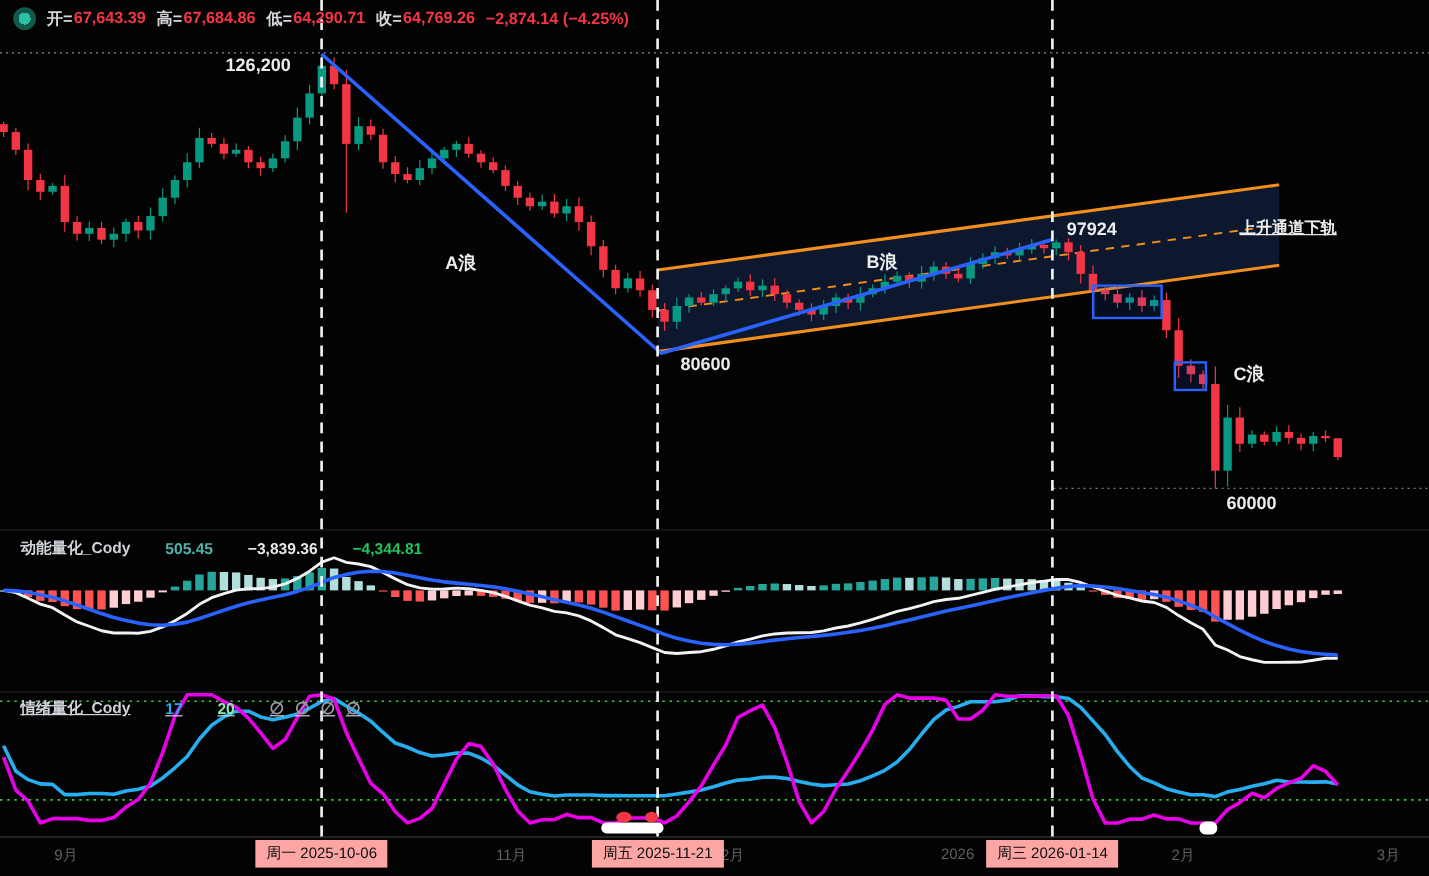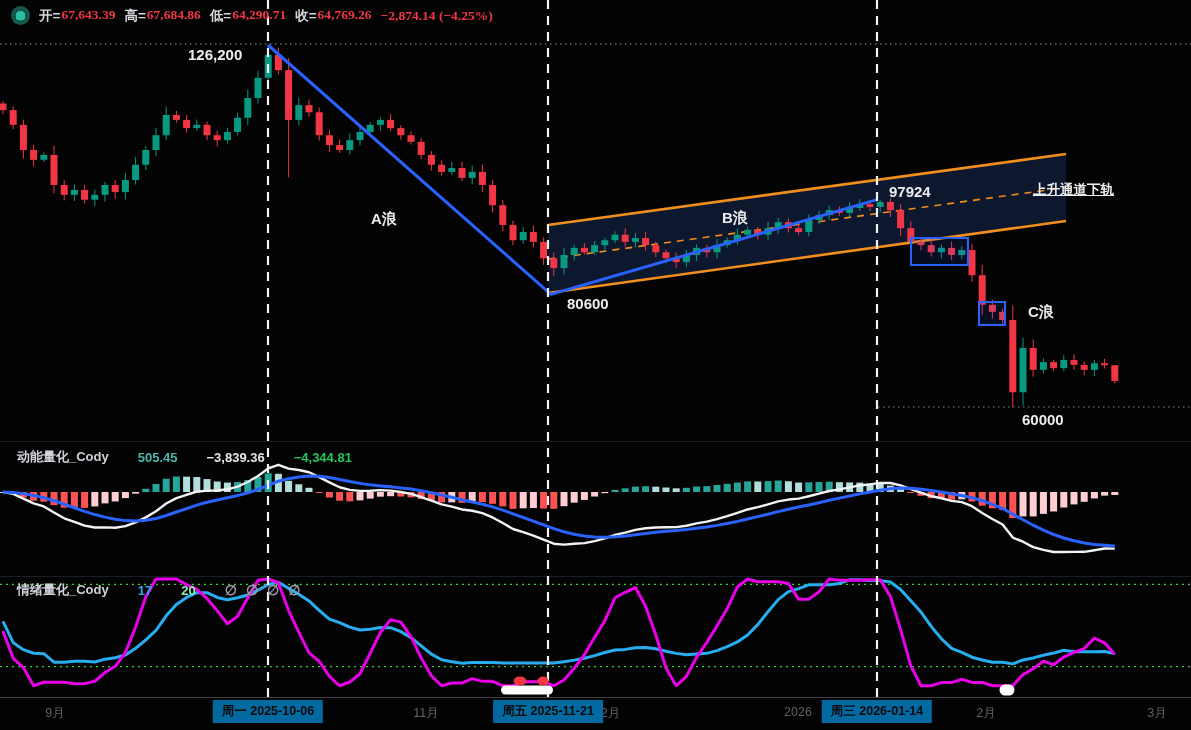--- a/index.html
+++ b/index.html
@@ -5,44 +5,44 @@
   html,body{margin:0;padding:0;background:#000;}
   .stage{position:relative;width:1191px;height:730px;background:#030303;overflow:hidden;
          font-family:"Liberation Sans",sans-serif;-webkit-font-smoothing:antialiased;}
   svg.chart{position:absolute;left:0;top:0;display:block;}
   
   .legend{position:absolute;left:11px;top:6px;display:flex;align-items:center;gap:9px;
           font-size:13.5px;font-weight:bold;color:#d5d7dc;white-space:nowrap;z-index:30;}
   .series-dot{width:19px;height:19px;border-radius:50%;flex:0 0 auto;
           background:radial-gradient(circle,#2bbfa3 0 5px,#14584c 5px);}
   .legend .tok{display:flex;gap:1px;}
-  .legend .val{color:#f23645;font-family:Liberation Serif, serif;}
+  .legend .val{color:#f23645;}
   
   .lbl{position:absolute;color:#eceded;font-weight:bold;font-size:15px;z-index:20;white-space:nowrap;}
   .lbl-peak{left:188px;top:46px;}
   .lbl-wave-a{left:371px;top:210px;}
   .lbl-wave-b{left:722px;top:209px;}
   .lbl-wave-c{left:1028px;top:303px;}
   .lbl-abottom{left:567px;top:295px;}
   .lbl-btop{left:889px;top:183px;}
   .lbl-cbottom{left:1022px;top:411px;}
   .lbl-channel{left:1033px;top:181px;font-size:13.5px;text-decoration:underline;}
   
   .ind-legend{position:absolute;display:flex;align-items:center;gap:29px;font-size:13px;
           font-weight:bold;color:#cfd2d9;z-index:20;white-space:nowrap;}
   .ind-legend.mom{left:17px;top:448px;}
-  .ind-legend.sent{left:17px;top:581px;}
+  .ind-legend.sent{left:17px;top:581px;text-decoration:underline;}
   .c-teal{color:#4db6ac;} .c-white{color:#e6e7ea;} .c-blue{color:#22c55e;}
   .c-cyan{color:#27aef0;} .c-mag{color:#86efac;}
   .empties{display:flex;gap:9px;color:#9a9da6;font-size:14px;font-weight:bold;}
   
   .month{position:absolute;top:705px;transform:translateX(-50%);color:#5e6167;
          font-size:12.5px;z-index:5;}
-  .dtag{position:absolute;top:700px;transform:translateX(-50%);background:#0369a1;color:#0a0a0a;
-        font-size:12.5px;font-weight:bold;padding:3px 9px;z-index:10;white-space:nowrap;}
+  .dtag{position:absolute;top:700px;transform:translateX(-50%);background:#fca5a5;color:#0a0a0a;
+        font-size:12.5px;font-weight:normal;padding:3px 9px;z-index:10;white-space:nowrap;}
   
   .marker{position:absolute;transform:translate(-50%,-50%);z-index:15;}
   
   .logo{position:absolute;left:24px;top:662px;display:flex;align-items:center;gap:7px;
         color:#e3e4e8;font-weight:bold;font-size:23px;letter-spacing:-.3px;z-index:25;}
   .logo svg{display:block;}
 </style>
 </head>
 <body>
 

